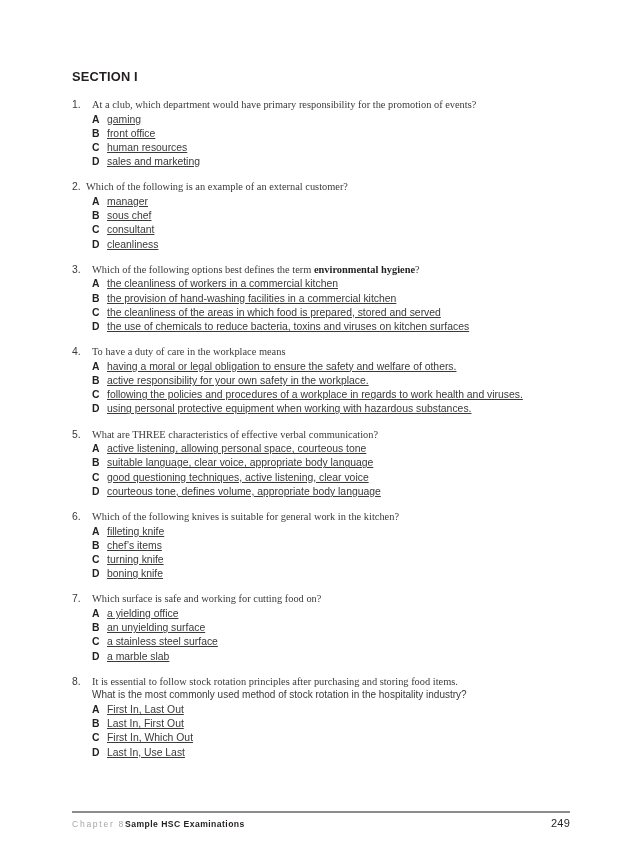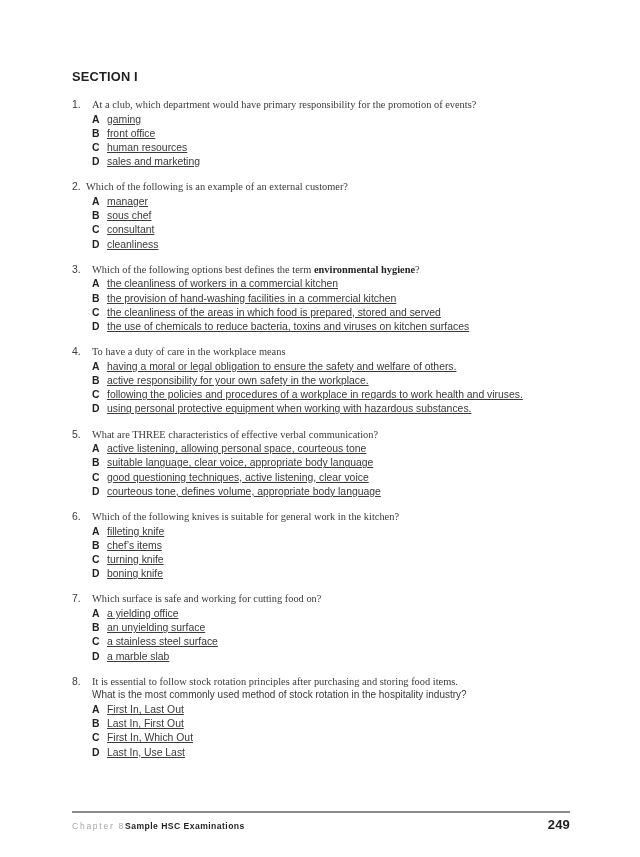--- a/index.html
+++ b/index.html
@@ -131,22 +131,22 @@
     letter-spacing: 1.7px;
     font-weight: normal;
   }
   .footer-title {
     color: #231f20;
     font-weight: bold;
     letter-spacing: 0.45px;
   }
   .footer-page {
     color: #231f20;
-    font-weight: bold;
-    font-size: 13px;
+    font-weight: normal;
+    font-size: 11px;
     letter-spacing: 0.2px;
   }
 </style>
 </head>
 <body>
 
 <div class="page">
 
   <div class="section-heading">SECTION I</div>
 

